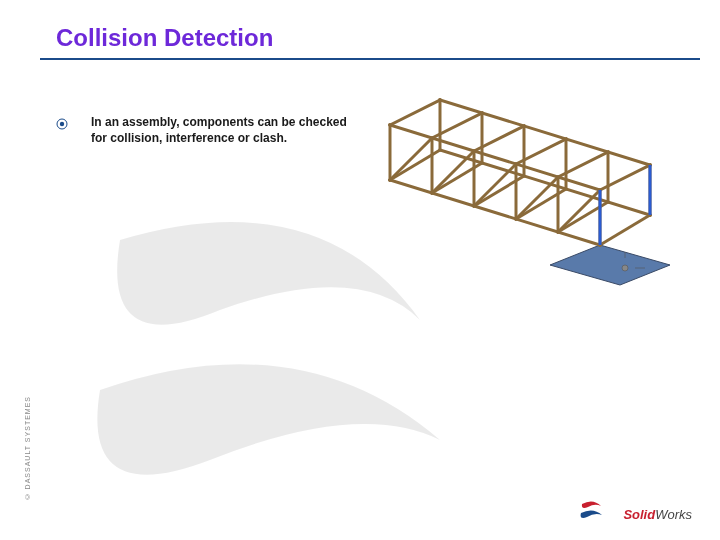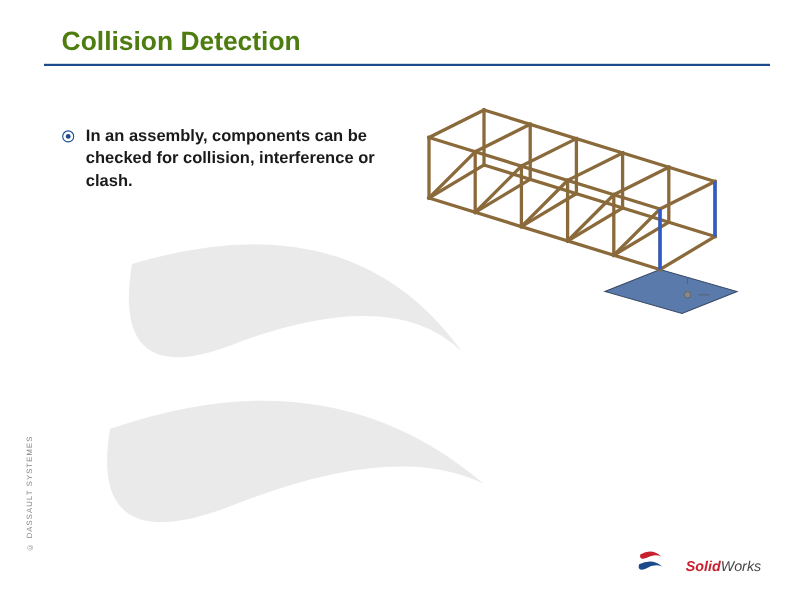--- a/index.html
+++ b/index.html
@@ -15,21 +15,21 @@
     width: 100%;
     height: 100%;
     position: relative;
   }
   .title {
     position: absolute;
     top: 24px;
     left: 56px;
     font-size: 24px;
     font-weight: bold;
-    color: #4d7c0f;
+    color: #6d28d9;
   }
   .title-underline {
     position: absolute;
     top: 58px;
     left: 40px;
     right: 20px;
     height: 2px;
     background: #1b4b8a;
   }
   .bullet-row {
@@ -39,24 +39,25 @@
     width: 300px;
     display: flex;
     align-items: flex-start;
     gap: 10px;
   }
   .bullet-icon {
     flex: 0 0 12px;
     margin-top: 4px;
   }
   .bullet-text {
-    font-size: 15px;
+    font-size: 12px;
     font-weight: bold;
     color: #1a1a1a;
     line-height: 1.35;
+    margin-left: 13px;
   }
   .figure {
     position: absolute;
     top: 90px;
     right: 30px;
     width: 320px;
     height: 200px;
   }
   .watermark {
     position: absolute;

